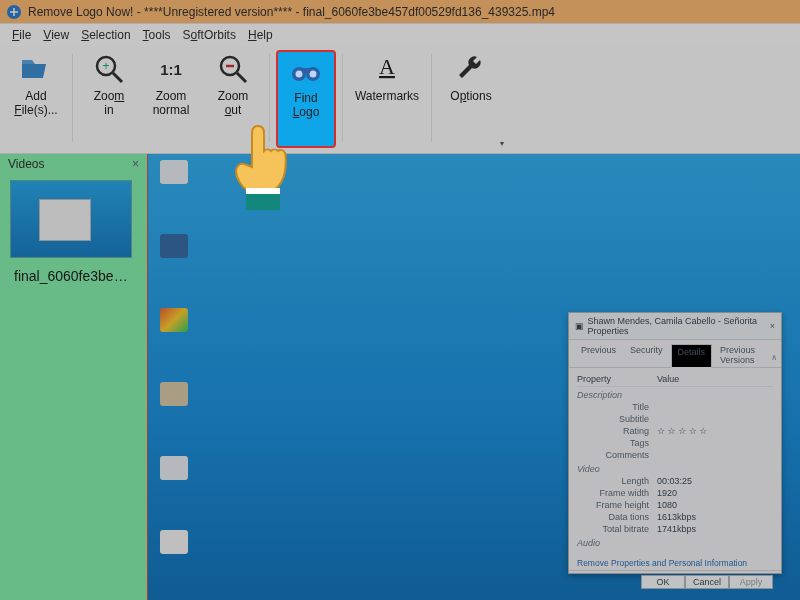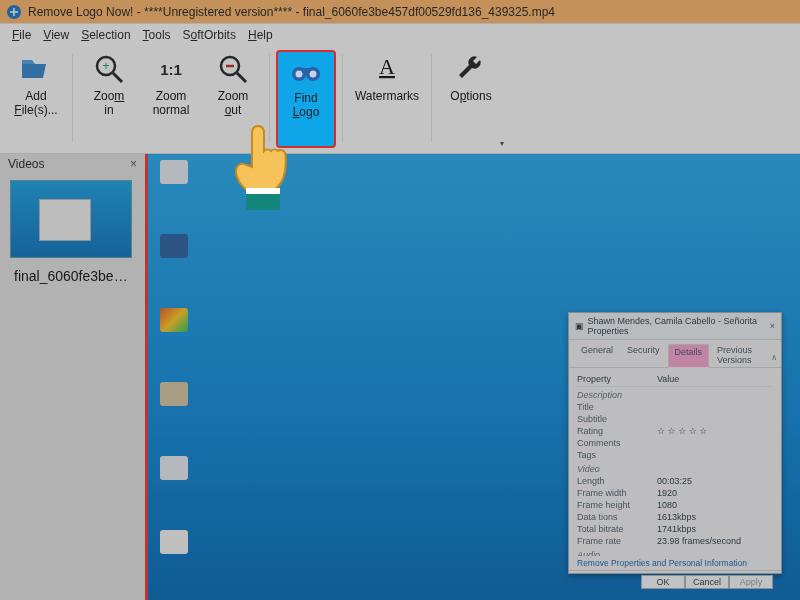--- a/index.html
+++ b/index.html
@@ -17,41 +17,41 @@
   .toolbar { height:108px; display:flex; align-items:flex-start; gap:2px; padding:4px 6px; background:#fcfcfd; border-bottom:1px solid #dcdcdc;}
   .toolbtn { width:60px; height:98px; display:flex; flex-direction:column; align-items:center; justify-content:flex-start; padding-top:2px; gap:4px; text-align:center; font-size:12px; color:#222; position:relative;}
   .toolbtn.highlight { background:#0ea5e9; border:2px solid #d32f2f; border-radius:4px; z-index:60;}
   .toolbtn .icon { width:34px; height:34px; display:flex; align-items:center; justify-content:center;}
   .toolbtn .lbl { line-height:1.15; }
   .toolbtn.options { width:66px;}
   .tool-expand { font-size:8px; color:#555; align-self:flex-end; margin-top:auto;}
   .vsep { width:1px; background:#e4e4e8; height:88px; margin:4px 4px;}
   
   .workarea { display:flex; height:446px;}
-  .sidebar { width:148px; background:#e5e5e5; border-right:3px solid #ef4444; display:flex; flex-direction:column;}
+  .sidebar { width:148px; background:#86efac; border-right:1px solid #ef4444; display:flex; flex-direction:column;}
   .side-hdr { display:flex; justify-content:space-between; align-items:center; padding:3px 8px; font-size:12px; color:#333;}
   .side-hdr .close { color:#666; font-size:12px;}
   .thumb { margin:6px 10px; width:122px; height:78px; background:linear-gradient(180deg,#2aa7e8,#1a7fc4); border:1px solid #6aa; position:relative;}
   .thumb::after{content:''; position:absolute; left:28px; top:18px; width:50px; height:40px; background:#f2f2f2; border:1px solid #bbb;}
   .thumb-lbl { margin:4px 14px; font-size:14px; color:#222; white-space:nowrap; overflow:hidden; text-overflow:ellipsis;}
   
   .canvas { flex:1; position:relative; background:linear-gradient(180deg,#35b0f0 0%,#1d91dd 60%,#1576bd 100%); overflow:hidden;}
   .desktop-icons { position:absolute; left:6px; top:6px; display:flex; flex-direction:column; gap:34px;}
   .dicon { width:40px; height:40px; display:flex; flex-direction:column; align-items:center; gap:2px;}
   .dicon .sq { width:28px; height:24px; border-radius:3px;}
   
   .propwin { position:absolute; right:18px; top:158px; width:214px; height:262px; background:#f3f3f5; border:1px solid #a8b2ba; box-shadow:0 2px 6px rgba(0,0,0,0.3); font-size:9px; color:#3b4955;}
   .propwin .pw-title { display:flex; align-items:center; gap:4px; padding:3px 6px; background:#eef1f4; border-bottom:1px solid #cfd5db;}
   .propwin .pw-title .pw-close { margin-left:auto; color:#666;}
   .propwin .pw-tabs { display:flex; gap:2px; padding:3px 6px 0 6px; border-bottom:1px solid #cfd5db;}
   .propwin .pw-tab { padding:2px 6px; color:#546270; }
-  .propwin .pw-tab.active { border:1px solid #cfd5db; border-bottom:1px solid #f3f3f5; background:#f9a8d4; position:relative; top:1px;}
+  .propwin .pw-tab.active { border:1px solid #cfd5db; border-bottom:1px solid #f3f3f5; background:#000000; position:relative; top:1px;}
   .propwin .pw-body { padding:4px 8px; height:188px; overflow:hidden;}
   .propwin .pw-row { display:flex; gap:8px; padding:1px 0;}
-  .propwin .pw-row .k { width:72px; color:#5d6b77;}
+  .propwin .pw-row .k { width:72px; color:#5d6b77;text-align:right;}
   .propwin .pw-row .v { color:#3c4a56;}
   .propwin .pw-hdr { display:flex; gap:8px; padding:2px 0; border-bottom:1px solid #dfe4e9; font-size:9px;}
   .propwin .pw-hdr .k { width:72px;}
   .propwin .pw-sect { color:#6c7a86; padding:3px 0 1px 0; font-style:italic;}
   .propwin .pw-link { color:#2a6fb5; padding:2px 8px; font-size:8.5px;}
   .propwin .pw-btns { display:flex; justify-content:flex-end; padding:4px 8px; border-top:1px solid #cfd5db;}
   .propwin .pw-btn { min-width:44px; padding:1px 6px; border:1px solid #b0b8bf; background:#f8f9fa; font-size:9px; color:#3b4955; text-align:center;}
   .propwin .pw-btn.disabled { color:#9aa4ad;}
   .propwin .scroll-up { position:absolute; right:4px; top:40px; font-size:8px; color:#7a8893;}
   
@@ -180,21 +180,21 @@
         </div>
     </div>
 
     <div class="propwin">
       <div class="pw-title">
         <span>▣</span>
         <span>Shawn Mendes, Camila Cabello - Señorita Properties</span>
         <span class="pw-close">×</span>
       </div>
       <div class="pw-tabs">
-        <span class="pw-tab">General</span>
+        <span class="pw-tab">Previous</span>
         <span class="pw-tab">Security</span>
         <span class="pw-tab active">Details</span>
         <span class="pw-tab">Previous Versions</span>
       </div>
       <span class="scroll-up">∧</span>
       <div class="pw-body">
         <div class="pw-hdr">
             <span class="k">Property</span>
             <span>Value</span>
           </div>
@@ -205,25 +205,25 @@
           </div>
         <div class="pw-row">
             <span class="k">Subtitle</span>
             <span class="v"></span>
           </div>
         <div class="pw-row">
             <span class="k">Rating</span>
             <span class="v">☆ ☆ ☆ ☆ ☆</span>
           </div>
         <div class="pw-row">
+            <span class="k">Tags</span>
+            <span class="v"></span>
+          </div>
+        <div class="pw-row">
             <span class="k">Comments</span>
-            <span class="v"></span>
-          </div>
-        <div class="pw-row">
-            <span class="k">Tags</span>
             <span class="v"></span>
           </div>
         <div class="pw-sect">Video</div>
         <div class="pw-row">
             <span class="k">Length</span>
             <span class="v">00:03:25</span>
           </div>
         <div class="pw-row">
             <span class="k">Frame width</span>
             <span class="v">1920</span>
@@ -232,24 +232,20 @@
             <span class="k">Frame height</span>
             <span class="v">1080</span>
           </div>
         <div class="pw-row">
             <span class="k">Data tions</span>
             <span class="v">1613kbps</span>
           </div>
         <div class="pw-row">
             <span class="k">Total bitrate</span>
             <span class="v">1741kbps</span>
-          </div>
-        <div class="pw-row">
-            <span class="k">Frame rate</span>
-            <span class="v">23.98 frames/second</span>
           </div>
         <div class="pw-sect">Audio</div>
 
       </div>
       <div class="pw-link">Remove Properties and Personal Information</div>
       <div class="pw-btns">
         <span class="pw-btn">OK</span>
         <span class="pw-btn">Cancel</span>
         <span class="pw-btn disabled">Apply</span>
       </div>

